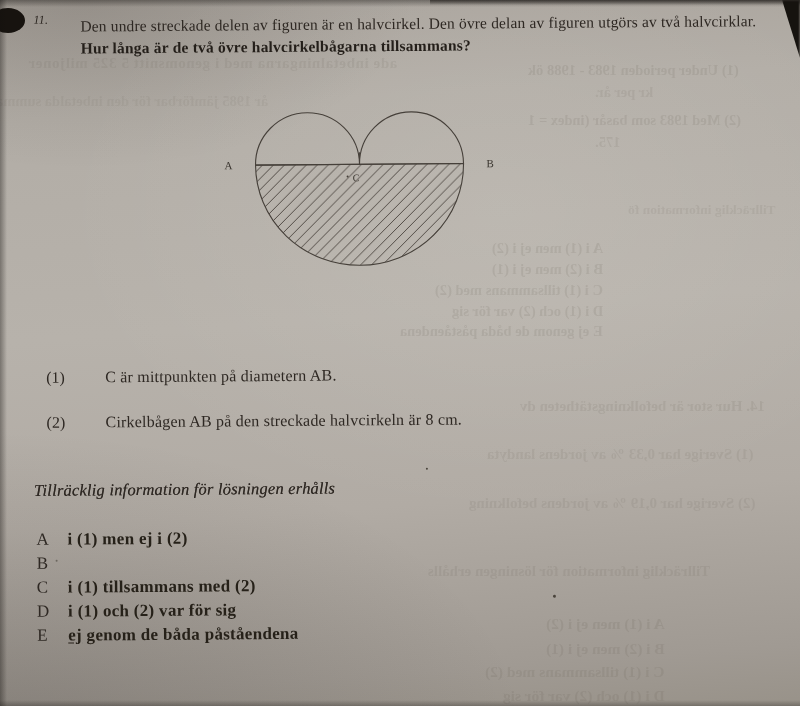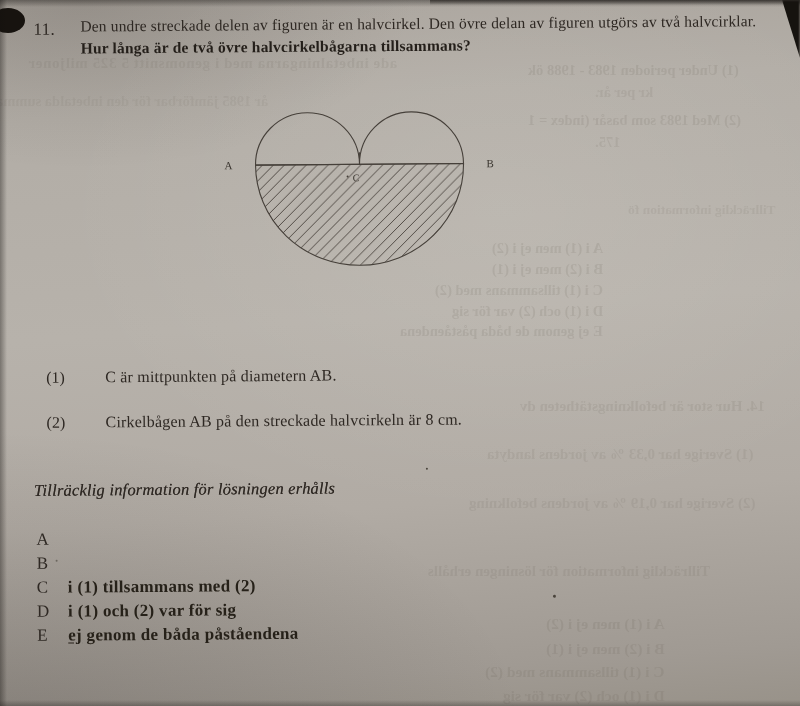--- a/index.html
+++ b/index.html
@@ -23,21 +23,21 @@
   .edge-left{position:absolute;top:0;bottom:0;left:0;width:7px;
     background:linear-gradient(90deg, rgba(20,17,14,0.38), rgba(20,17,14,0));}
   .edge-bottom{position:absolute;bottom:0;left:0;right:0;height:6px;
     background:linear-gradient(0deg, rgba(20,17,14,0.28), rgba(20,17,14,0));}
   .corner-wedge{position:absolute;left:782px;top:0;width:18px;height:58px;
     background:#16130f;clip-path:polygon(0 0,100% 0,100% 100%);filter:blur(0.8px);}
   .q-dot{position:absolute;left:-9px;top:8px;width:34px;height:25px;border-radius:50%;
     background:#17130f;filter:blur(0.6px);}
   .content{position:absolute;inset:0;transform:rotate(-0.45deg);transform-origin:50% 50%;
     color:#2e2823;}
-  .qnum{position:absolute;left:36px;top:17px;font-size:17px;letter-spacing:.3px;}
+  .qnum{position:absolute;left:36px;top:10px;font-size:12px;letter-spacing:.3px;font-style:italic;}
   .qtext{position:absolute;left:83px;top:13px;width:690px;font-size:15.5px;line-height:21.5px;letter-spacing:.15px;}
   .qtext strong{color:#241f1a;letter-spacing:.2px;}
   .stmt-num{position:absolute;left:46px;font-size:16px;}
   .stmt-text{position:absolute;left:105px;font-size:16px;letter-spacing:.2px;}
   .instruction{position:absolute;left:33px;top:478px;font-size:16.5px;font-style:italic;
     letter-spacing:.2px;text-shadow:0 0 .4px rgba(46,40,35,.8);}
   .opt-letter{position:absolute;left:35px;font-size:17px;}
   .opt-text{position:absolute;left:66px;font-size:17px;font-weight:700;color:#262119;letter-spacing:.3px;}
   .u{text-decoration:underline;text-underline-offset:2px;}
   .bleed{position:absolute;white-space:nowrap;transform:scaleX(-1);
@@ -97,20 +97,21 @@
 
     <div class="stmt-num" style="top:366px;">(1)</div>
     <div class="stmt-text" style="top:366px;">C är mittpunkten på diametern AB.</div>
     <div class="stmt-num" style="top:411px;">(2)</div>
     <div class="stmt-text" style="top:411px;">Cirkelbågen AB på den streckade halvcirkeln är 8 cm.</div>
 
     <div class="instruction">Tillräcklig information för lösningen erhålls</div>
 
     <div>
       <div class="opt-letter" style="top:527px;">A</div>
+      <div class="opt-text" style="top:527px;">i (1) men ej i (2)</div>
       <div class="opt-letter" style="top:551px;">B</div>
       <div class="opt-letter" style="top:575px;">C</div>
       <div class="opt-text" style="top:575px;">i (1) tillsammans med (2)</div>
       <div class="opt-letter" style="top:599px;">D</div>
       <div class="opt-text" style="top:599px;">i (1) och (2) var för sig</div>
       <div class="opt-letter" style="top:623px;">E</div>
       <div class="opt-text" style="top:623px;"><span class="u">ej</span><span> genom de båda påståendena</span></div>
     </div>
 
     <div class="speck" style="left:425px;top:468px;width:2px;height:2px;"></div>

